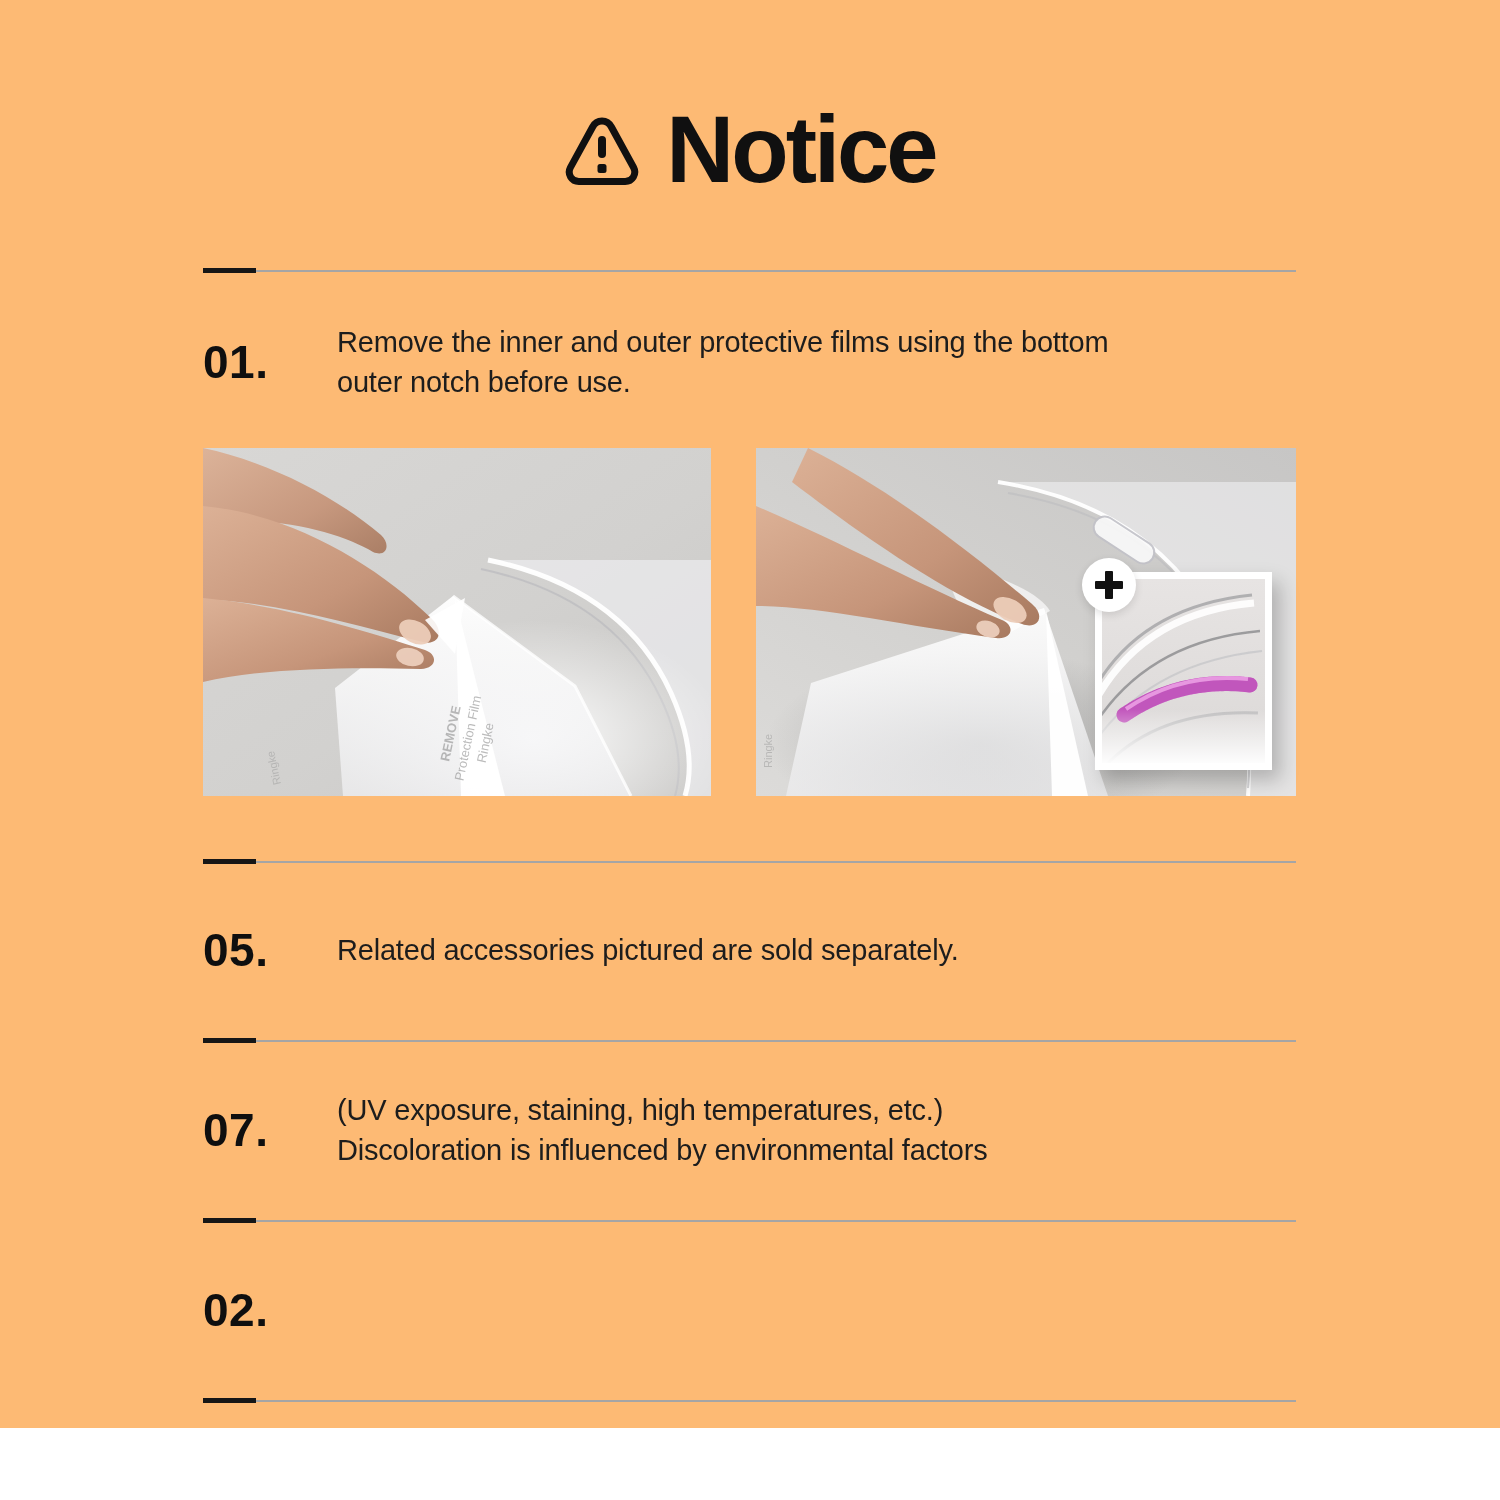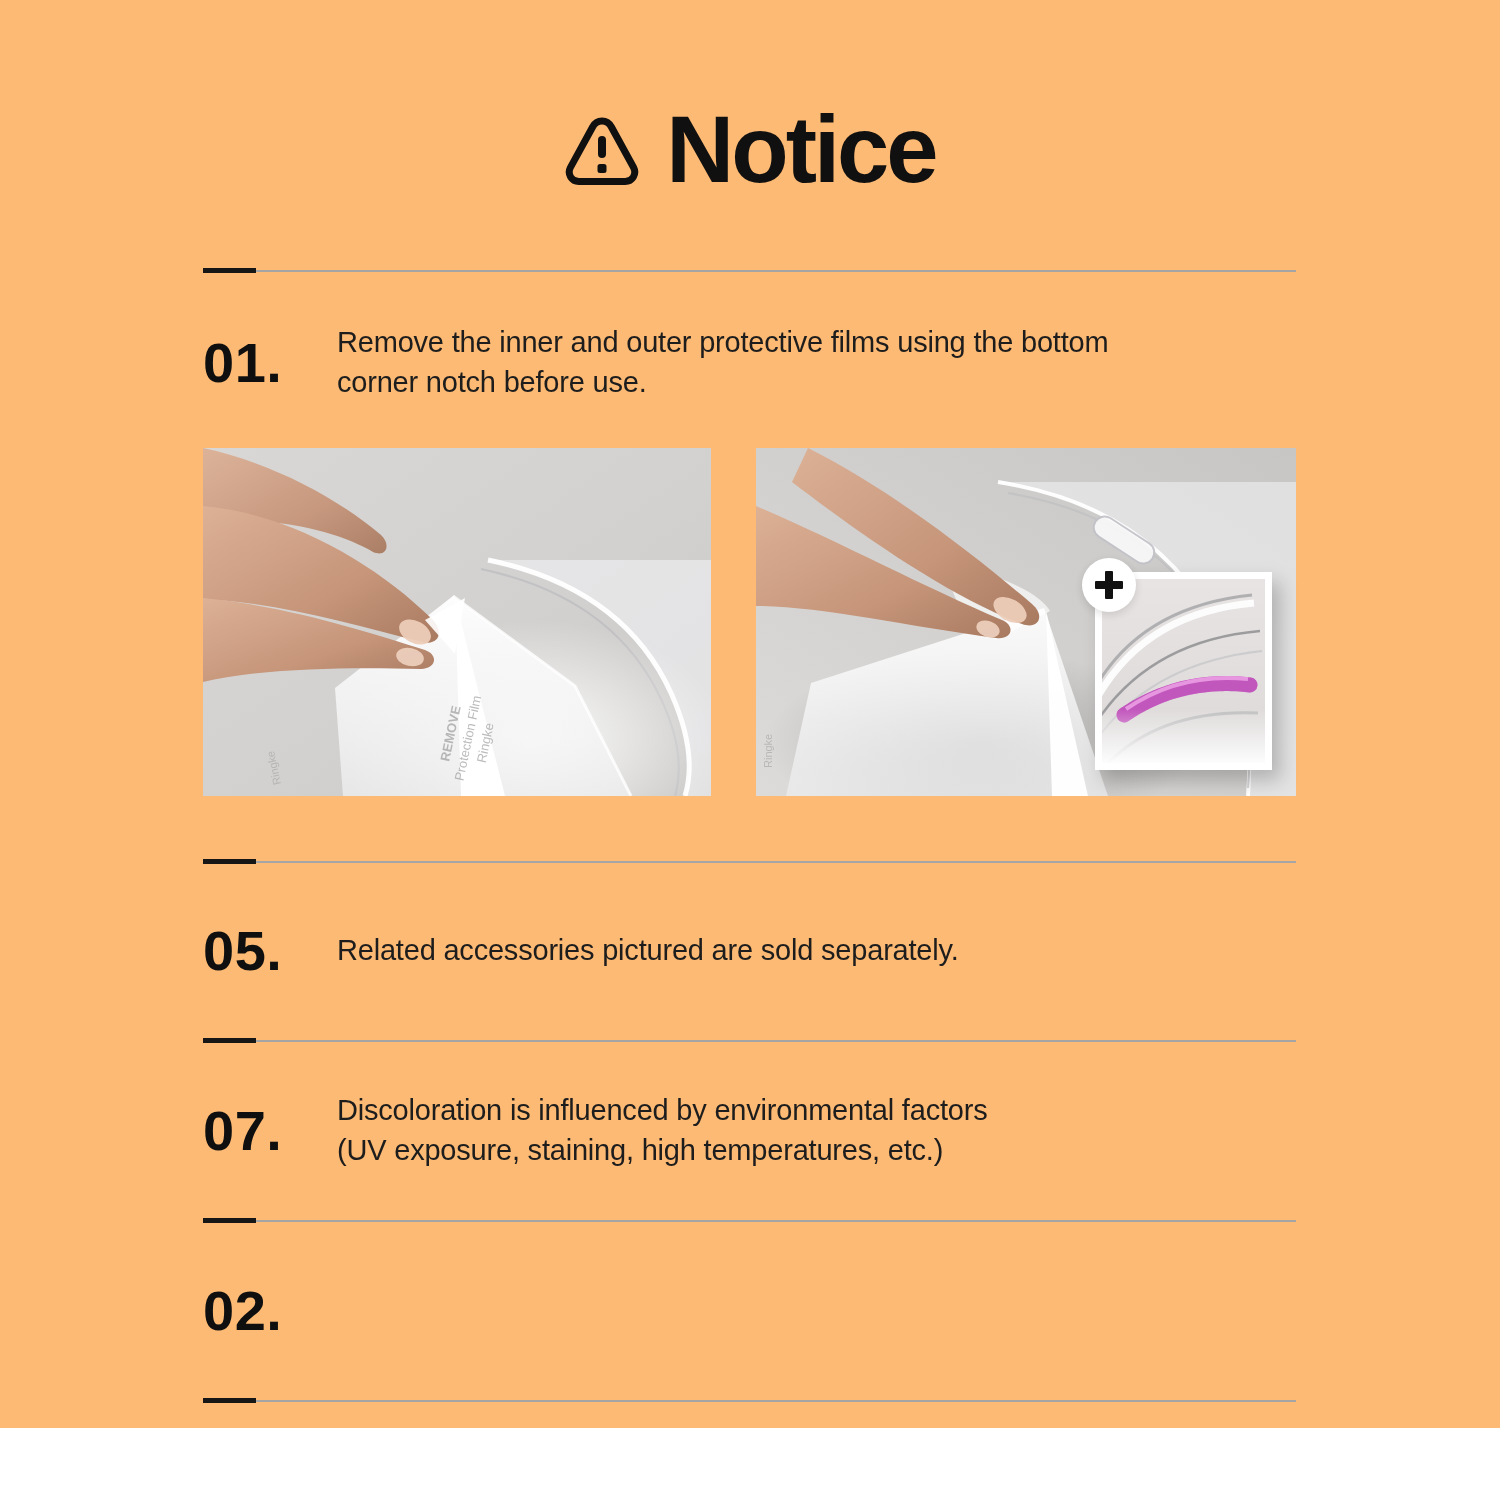--- a/index.html
+++ b/index.html
@@ -26,21 +26,21 @@
   }
   .divider .cap { width:53px; height:5px; background:#161616; flex:0 0 auto; }
   .divider .line { flex:1; height:2px; background:#a5a5a5; }
 
   
   .item {
     position:absolute; left:203px; width:1093px;
     display:flex; align-items:center;
   }
   .item .num {
-    width:134px; flex:0 0 auto; font-size:56px; font-weight:bold;
+    width:134px; flex:0 0 auto; font-size:46px; font-weight:bold;
     color:#0f0f0f; letter-spacing:0.5px;
   }
   .item .txt {
     font-size:29px; line-height:40px; color:#1d1d1d; letter-spacing:-0.2px;
   }
   .item .txt span { display:block; }
 
   
   .photos {
     position:absolute; top:448px; left:203px; width:1093px; height:348px;
@@ -90,21 +90,21 @@
 
   <div class="divider" style="top:268px">
     <span class="cap"></span>
     <span class="line"></span>
   </div>
 
   <div class="item" style="top:322px; height:80px">
     <span class="num">01.</span>
     <p class="txt" style="margin:0">
       <span>Remove the inner and outer protective films using the bottom</span>
-      <span>corner notch before use.</span>
+      <span>outer notch before use.</span>
     </p>
   </div>
 
   <div class="photos">
 
     <figure class="photo photo-left">
       <svg class="photo-art" width="508" height="348" viewBox="0 0 508 348">
         <defs>
           <linearGradient id="lbg" x1="0" y1="0" x2="1" y2="1">
             <stop offset="0" stop-color="#d8d7d5"></stop>
@@ -233,22 +233,22 @@
   </div>
 
   <div class="divider" style="top:1038px">
     <span class="cap"></span>
     <span class="line"></span>
   </div>
 
   <div class="item" style="top:1090px; height:80px">
     <span class="num">07.</span>
     <p class="txt" style="margin:0">
+      <span>(UV exposure, staining, high temperatures, etc.)</span>
       <span>Discoloration is influenced by environmental factors</span>
-      <span>(UV exposure, staining, high temperatures, etc.)</span>
     </p>
   </div>
 
   <div class="divider" style="top:1218px">
     <span class="cap"></span>
     <span class="line"></span>
   </div>
 
   <div class="item" style="top:1290px; height:40px">
     <span class="num">02.</span>

